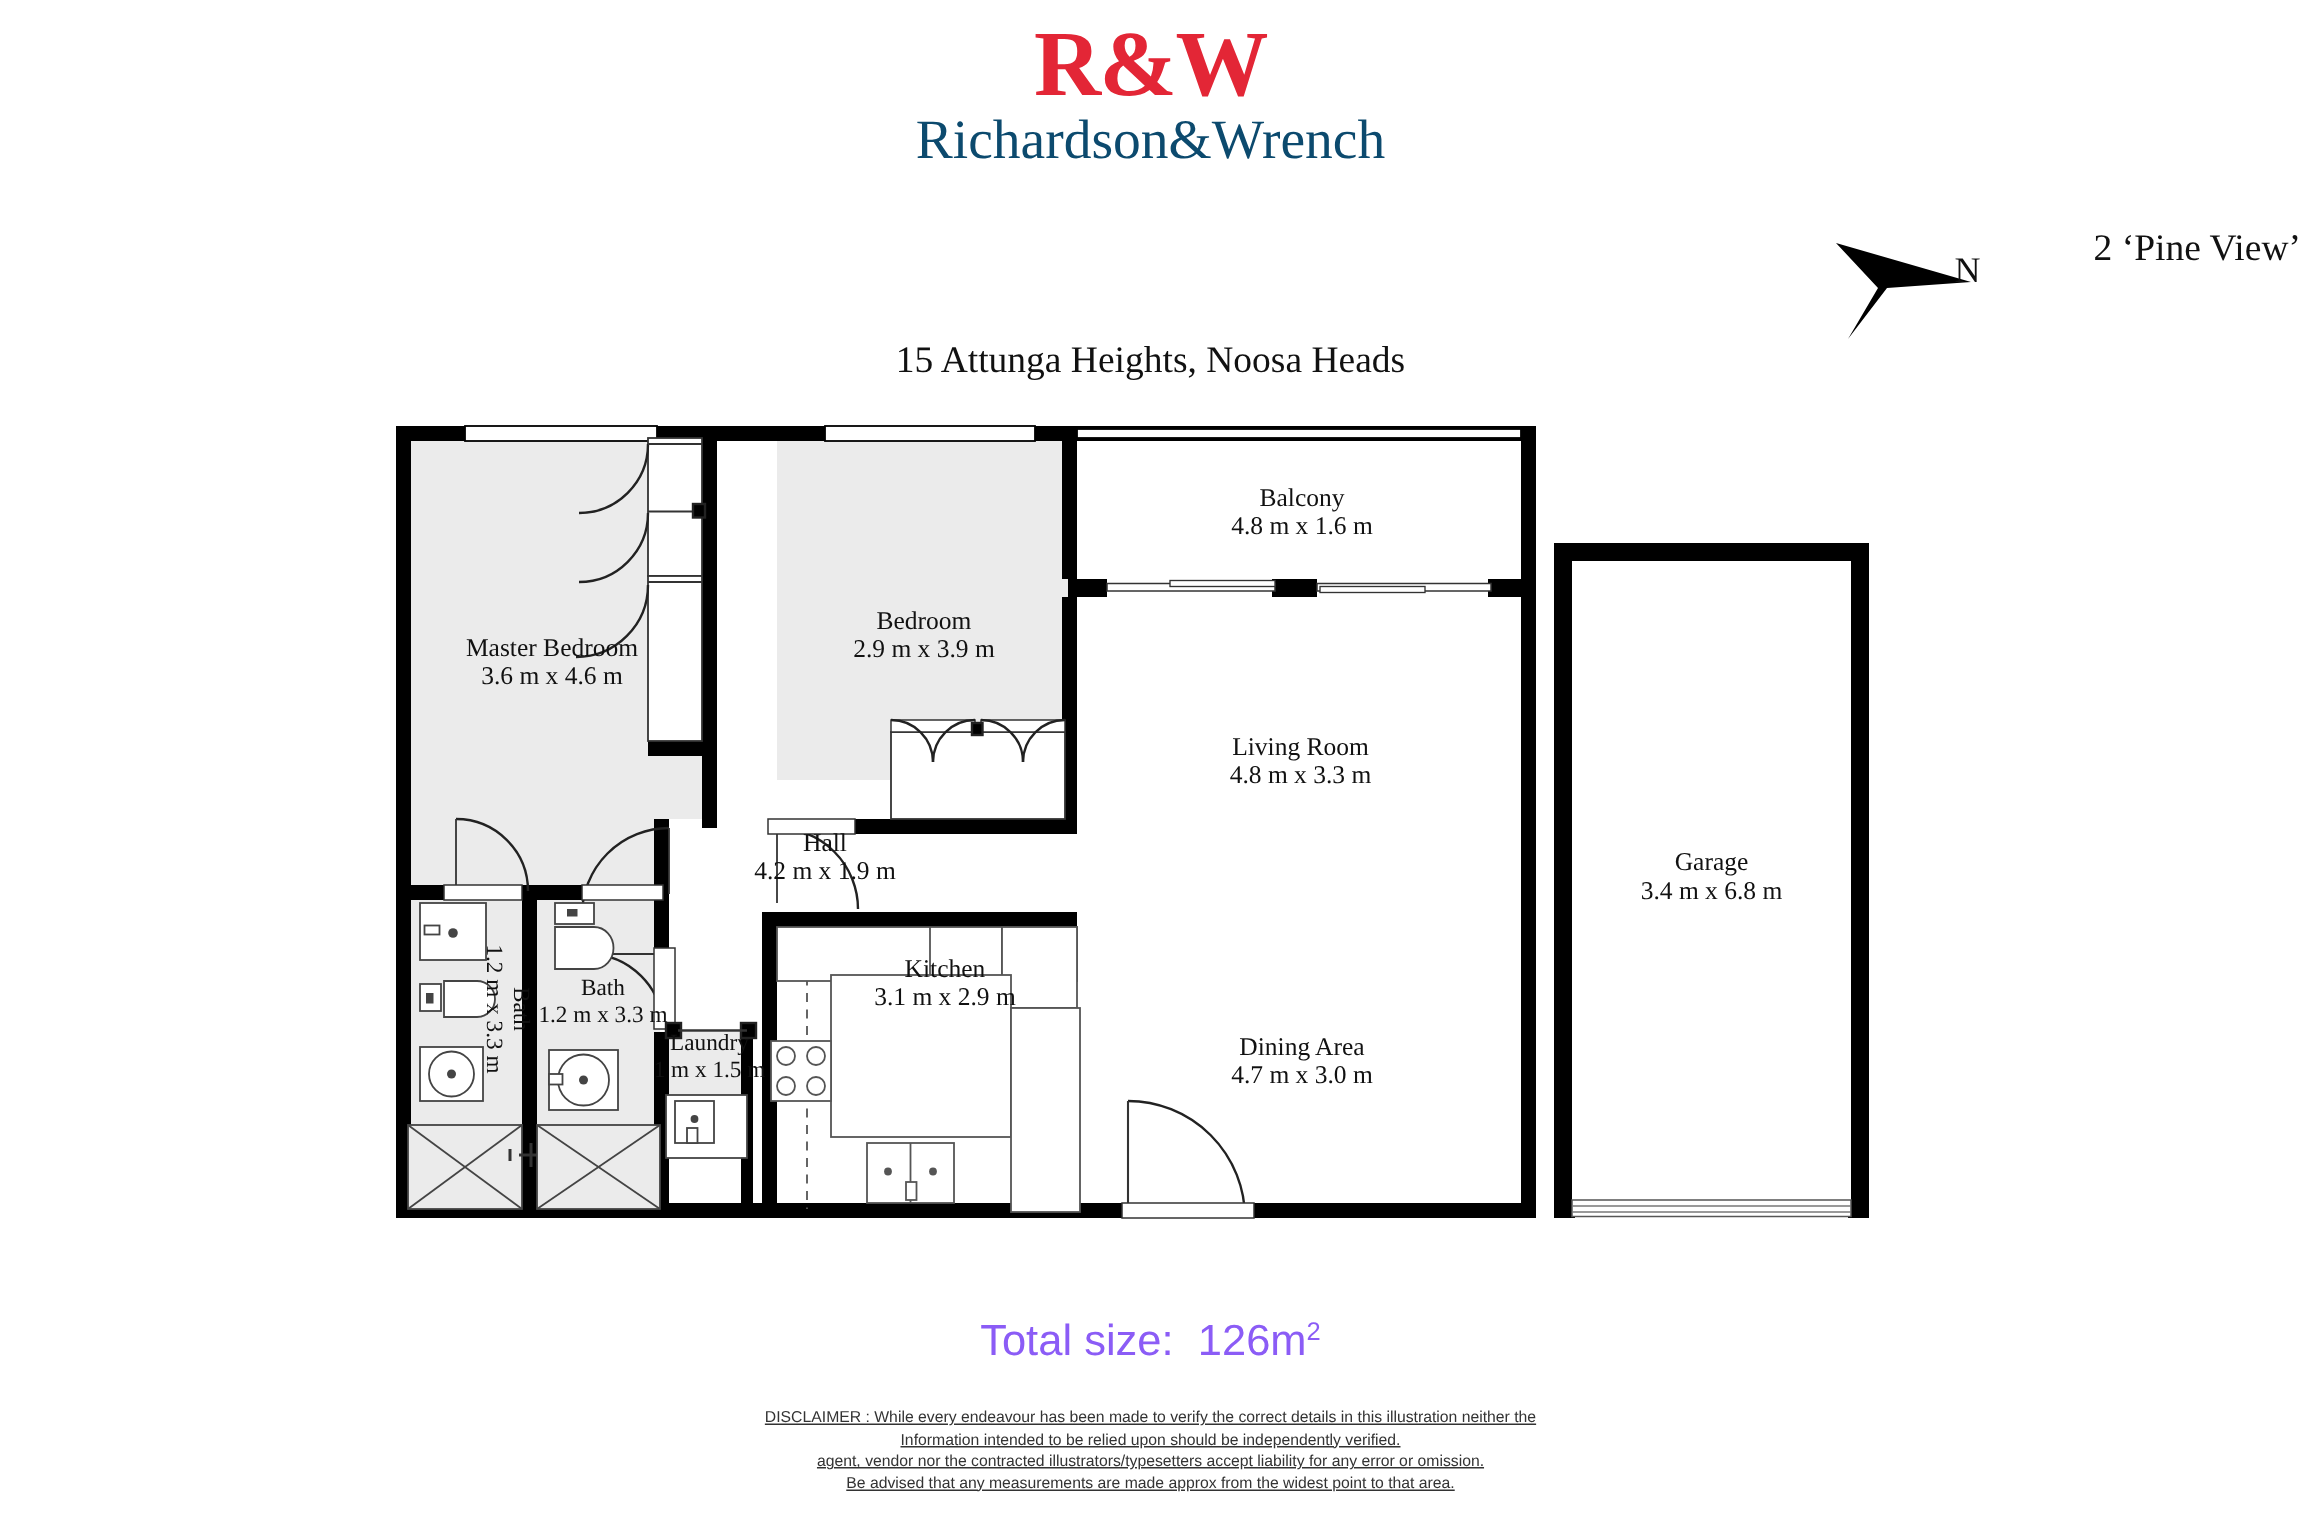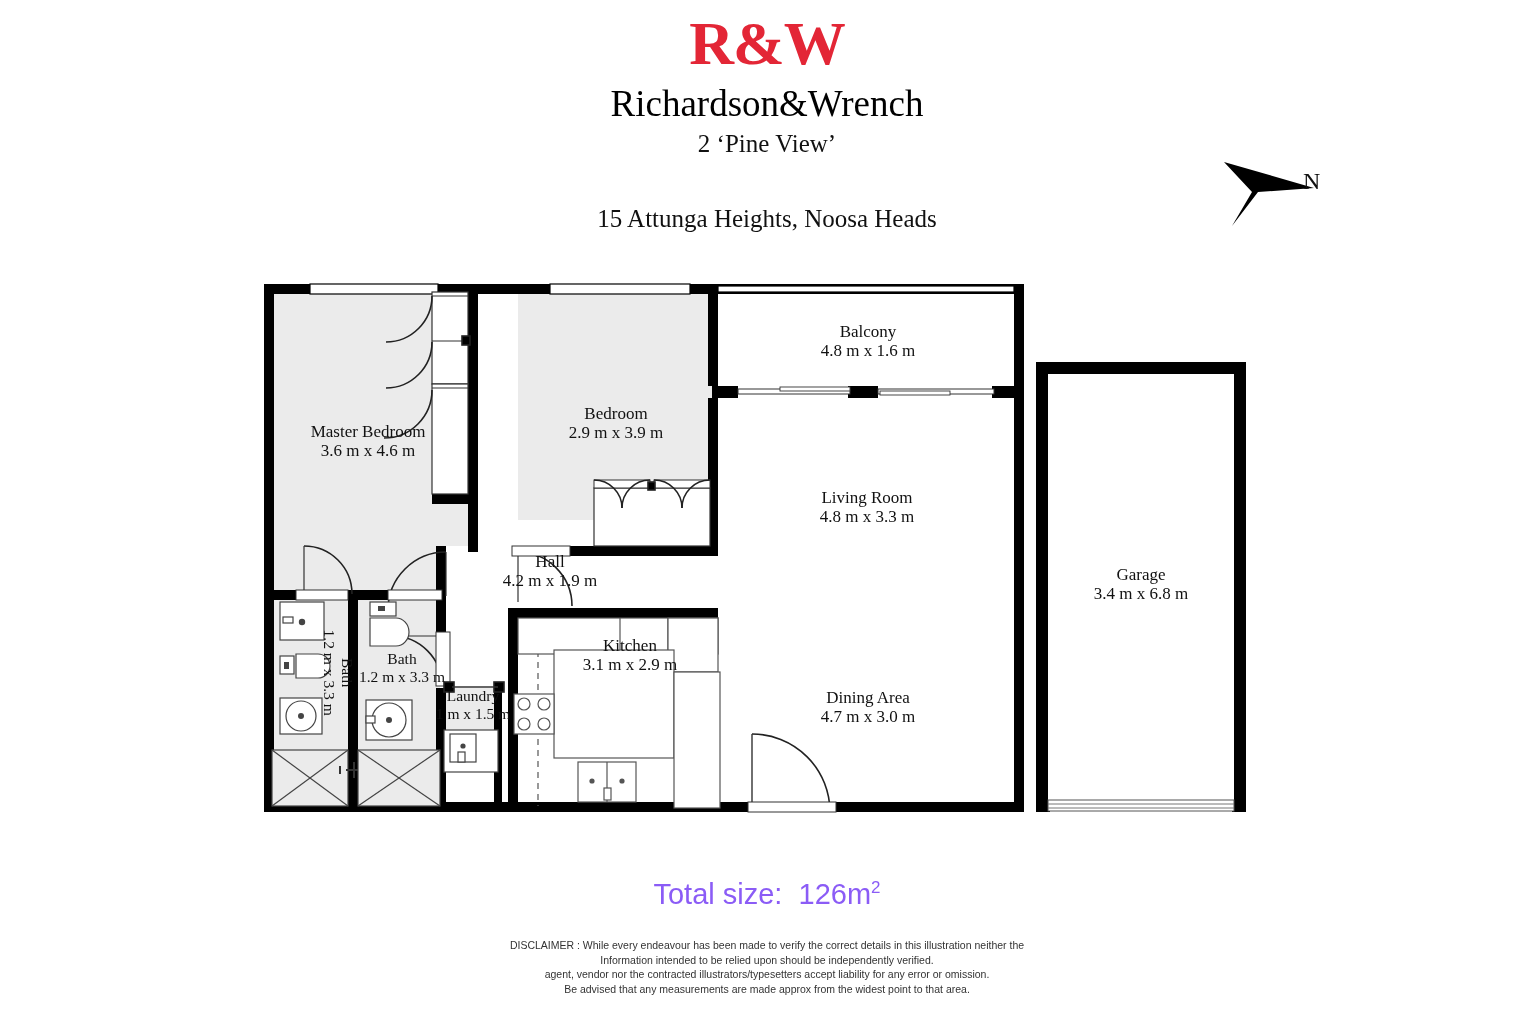--- a/index.html
+++ b/index.html
@@ -27,31 +27,31 @@
   #brand-logo {
     margin-top: 12px;
     font-family: "Liberation Serif", "DejaVu Serif", serif;
     font-weight: bold;
     font-size: 62px;
     line-height: 62px;
     letter-spacing: -1px;
     color: #E32636;
   }
   #brand-name {
-    margin-top: 10px;
     font-family: "Liberation Serif", "DejaVu Serif", serif;
     font-size: 37px;
     line-height: 40px;
-    color: #000000;
+    color: #0c4a6e;
   }
   #prop-title {
-    margin-top: 4px;
+    margin-top: 36px;
     font-size: 25px;
     line-height: 31px;
     color: #111;
+    text-align: right;
   }
   #prop-address {
     font-size: 25px;
     line-height: 31px;
     color: #111;
     margin-top: 44px;
   }
 
   
   #compass {
@@ -113,21 +113,21 @@
     position: absolute;
     left: 0;
     top: 938px;
     width: 1534px;
     text-align: center;
     font-family: "Liberation Sans", "DejaVu Sans", sans-serif;
     font-size: 10.5px;
     line-height: 14.5px;
     color: #333;
   }
-  #disclaimer div { white-space: nowrap; }
+  #disclaimer div { white-space: nowrap; text-decoration: underline; }
 </style>
 </head>
 <body>
 
 <div id="header">
   <div id="brand-logo">R&amp;W</div>
   <div id="brand-name">Richardson&amp;Wrench</div>
   <div id="prop-title">2 ‘Pine View’</div>
   <div id="prop-address">15 Attunga Heights, Noosa Heads</div>
 </div>

